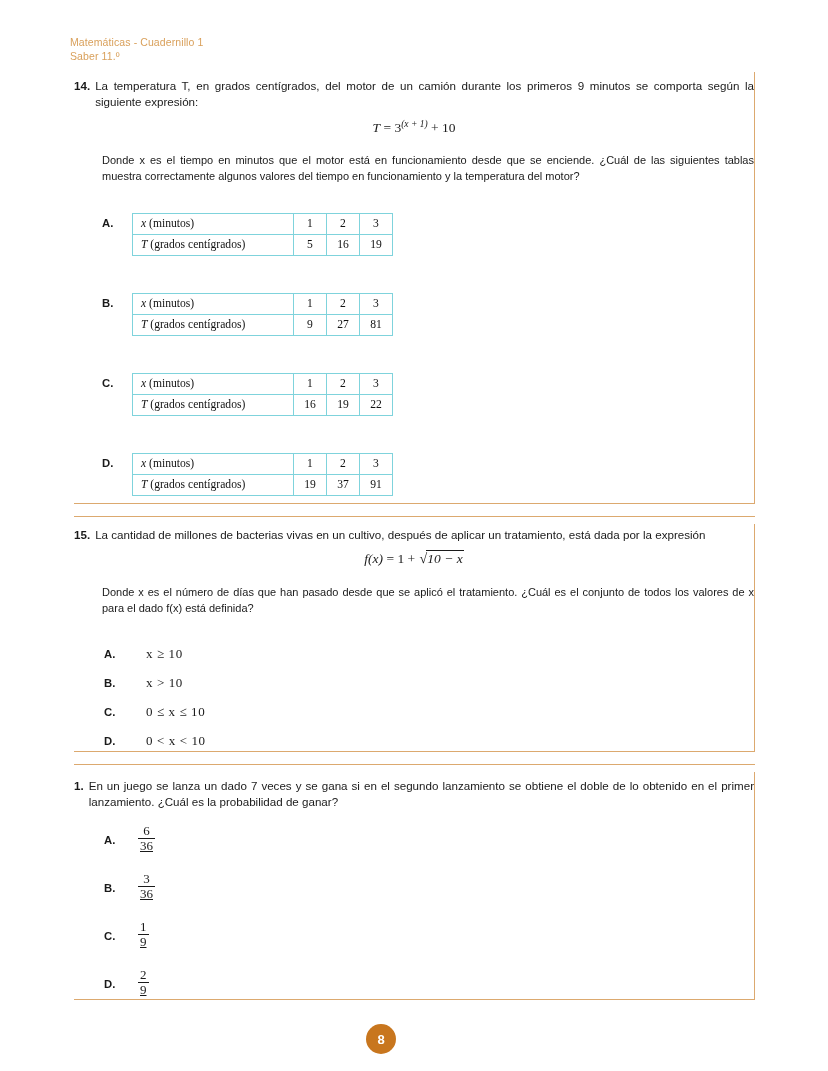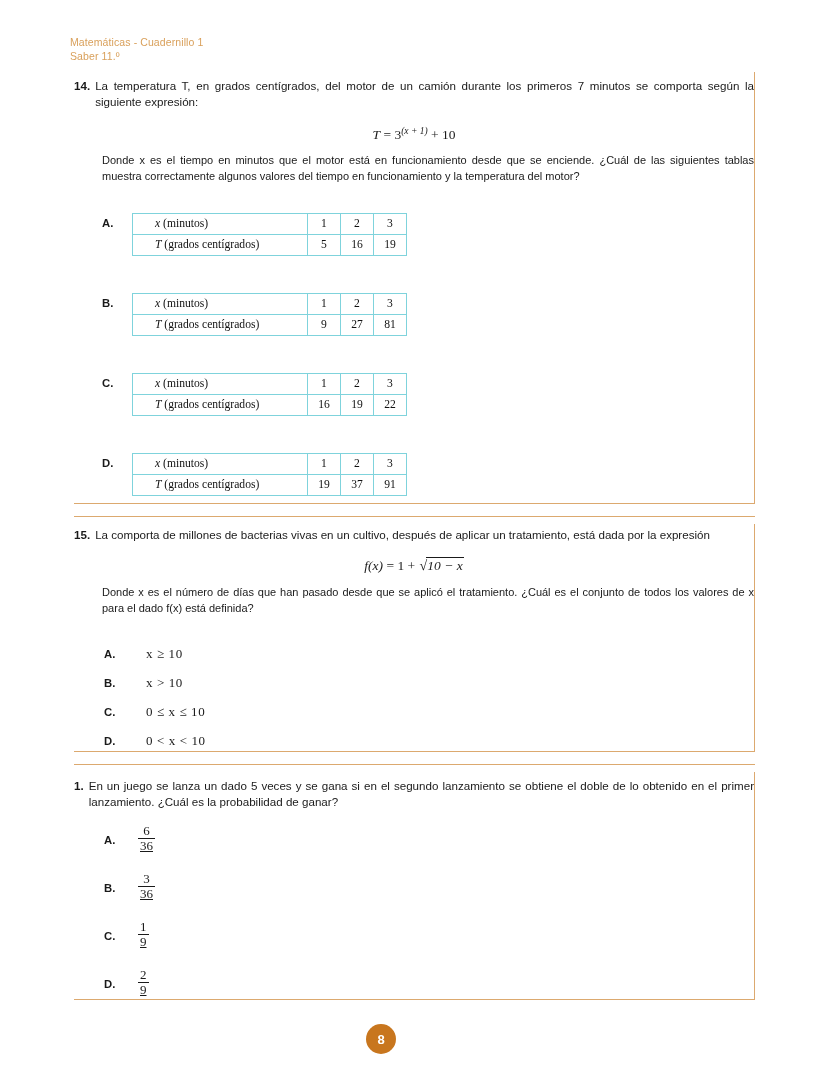--- a/index.html
+++ b/index.html
@@ -76,21 +76,21 @@
     font-size: 11px;
     line-height: 15.5px;
     text-align: justify;
     margin-left: 28px;
   }
 
   .formula {
     text-align: center;
     font-family: "Liberation Serif", serif;
     font-size: 13.5px;
-    margin-top: 13px;
+    margin-top: 6px;
     margin-bottom: 13px;
   }
   .formula .it { font-style: italic; }
   .sup {
     font-size: 9.5px;
     vertical-align: super;
     line-height: 0;
   }
   .radical {
     display: inline-block;
@@ -129,21 +129,21 @@
     padding: 2px 6px 3px 6px;
     height: 15px;
     color: #111;
     white-space: nowrap;
   }
   table.vtab td.lbl {
     text-align: left;
     width: 146px;
     font-family: "Liberation Serif", serif;
     font-size: 11.6px;
-    padding-left: 22px;
+    padding-left: 8px;
   }
   table.vtab td.val {
     text-align: center;
     width: 22px;
     font-family: "Liberation Serif", serif;
     font-size: 11.6px;
     padding-left: 5px;
     padding-right: 5px;
   }
   .ital-var { font-style: italic; font-family: "Liberation Serif", serif; }
@@ -228,21 +228,21 @@
   <div class="running-header">
     <div>Matemáticas - Cuadernillo 1</div>
     <div>Saber 11.º</div>
   </div>
 
   <div class="q-frame" style="left:74px; top:72px; width:681px; height:432px;"></div>
 
   <div class="question" style="top:78px;">
     <div class="q-head">
       <span class="q-num">14.</span>
-      <span class="q-text">La temperatura T, en grados centígrados, del motor de un camión durante los primeros 7 minutos se comporta según la siguiente expresión:</span>
+      <span class="q-text">La temperatura T, en grados centígrados, del motor de un camión durante los primeros 9 minutos se comporta según la siguiente expresión:</span>
     </div>
   </div>
 
   <div class="question" style="top:114px;">
     <div class="formula">
       <span class="it">T</span>
       <span>= 3</span><span class="sup it">(x + 1)</span>
       <span>+ 10</span>
     </div>
   </div>
@@ -331,21 +331,21 @@
       </table>
   </div>
 
   <div class="sep" style="left:74px; top:516px; width:681px;"></div>
 
   <div class="q-frame" style="left:74px; top:524px; width:681px; height:228px;"></div>
 
   <div class="question" style="top:527px;">
     <div class="q-head">
       <span class="q-num">15.</span>
-      <span class="q-text">La comporta de millones de bacterias vivas en un cultivo, después de aplicar un tratamiento, está dada por la expresión</span>
+      <span class="q-text">La cantidad de millones de bacterias vivas en un cultivo, después de aplicar un tratamiento, está dada por la expresión</span>
     </div>
   </div>
 
   <div class="question" style="top:545px;">
     <div class="formula">
       <span class="it">f(x)</span>
       <span>= 1 +</span>
       <span class="radical"><span class="rad-sign">√</span><span class="rad-body it">10 − x</span></span>
     </div>
   </div>
@@ -371,21 +371,21 @@
     <span class="body">0 &lt; x &lt; 10</span>
   </div>
 
   <div class="sep" style="left:74px; top:764px; width:681px;"></div>
 
   <div class="q-frame" style="left:74px; top:772px; width:681px; height:228px;"></div>
 
   <div class="question" style="top:778px;">
     <div class="q-head">
       <span class="q-num">1.</span>
-      <span class="q-text">En un juego se lanza un dado 5 veces y se gana si en el segundo lanzamiento se obtiene el doble de lo obtenido en el primer lanzamiento. ¿Cuál es la probabilidad de ganar?</span>
+      <span class="q-text">En un juego se lanza un dado 7 veces y se gana si en el segundo lanzamiento se obtiene el doble de lo obtenido en el primer lanzamiento. ¿Cuál es la probabilidad de ganar?</span>
     </div>
   </div>
 
   <div class="opt-frac" style="left:104px; top:824px;">
     <span class="letter">A.</span>
     <span class="frac">
       <span class="num">6</span>
       <span class="den">36</span>
     </span>
   </div>

